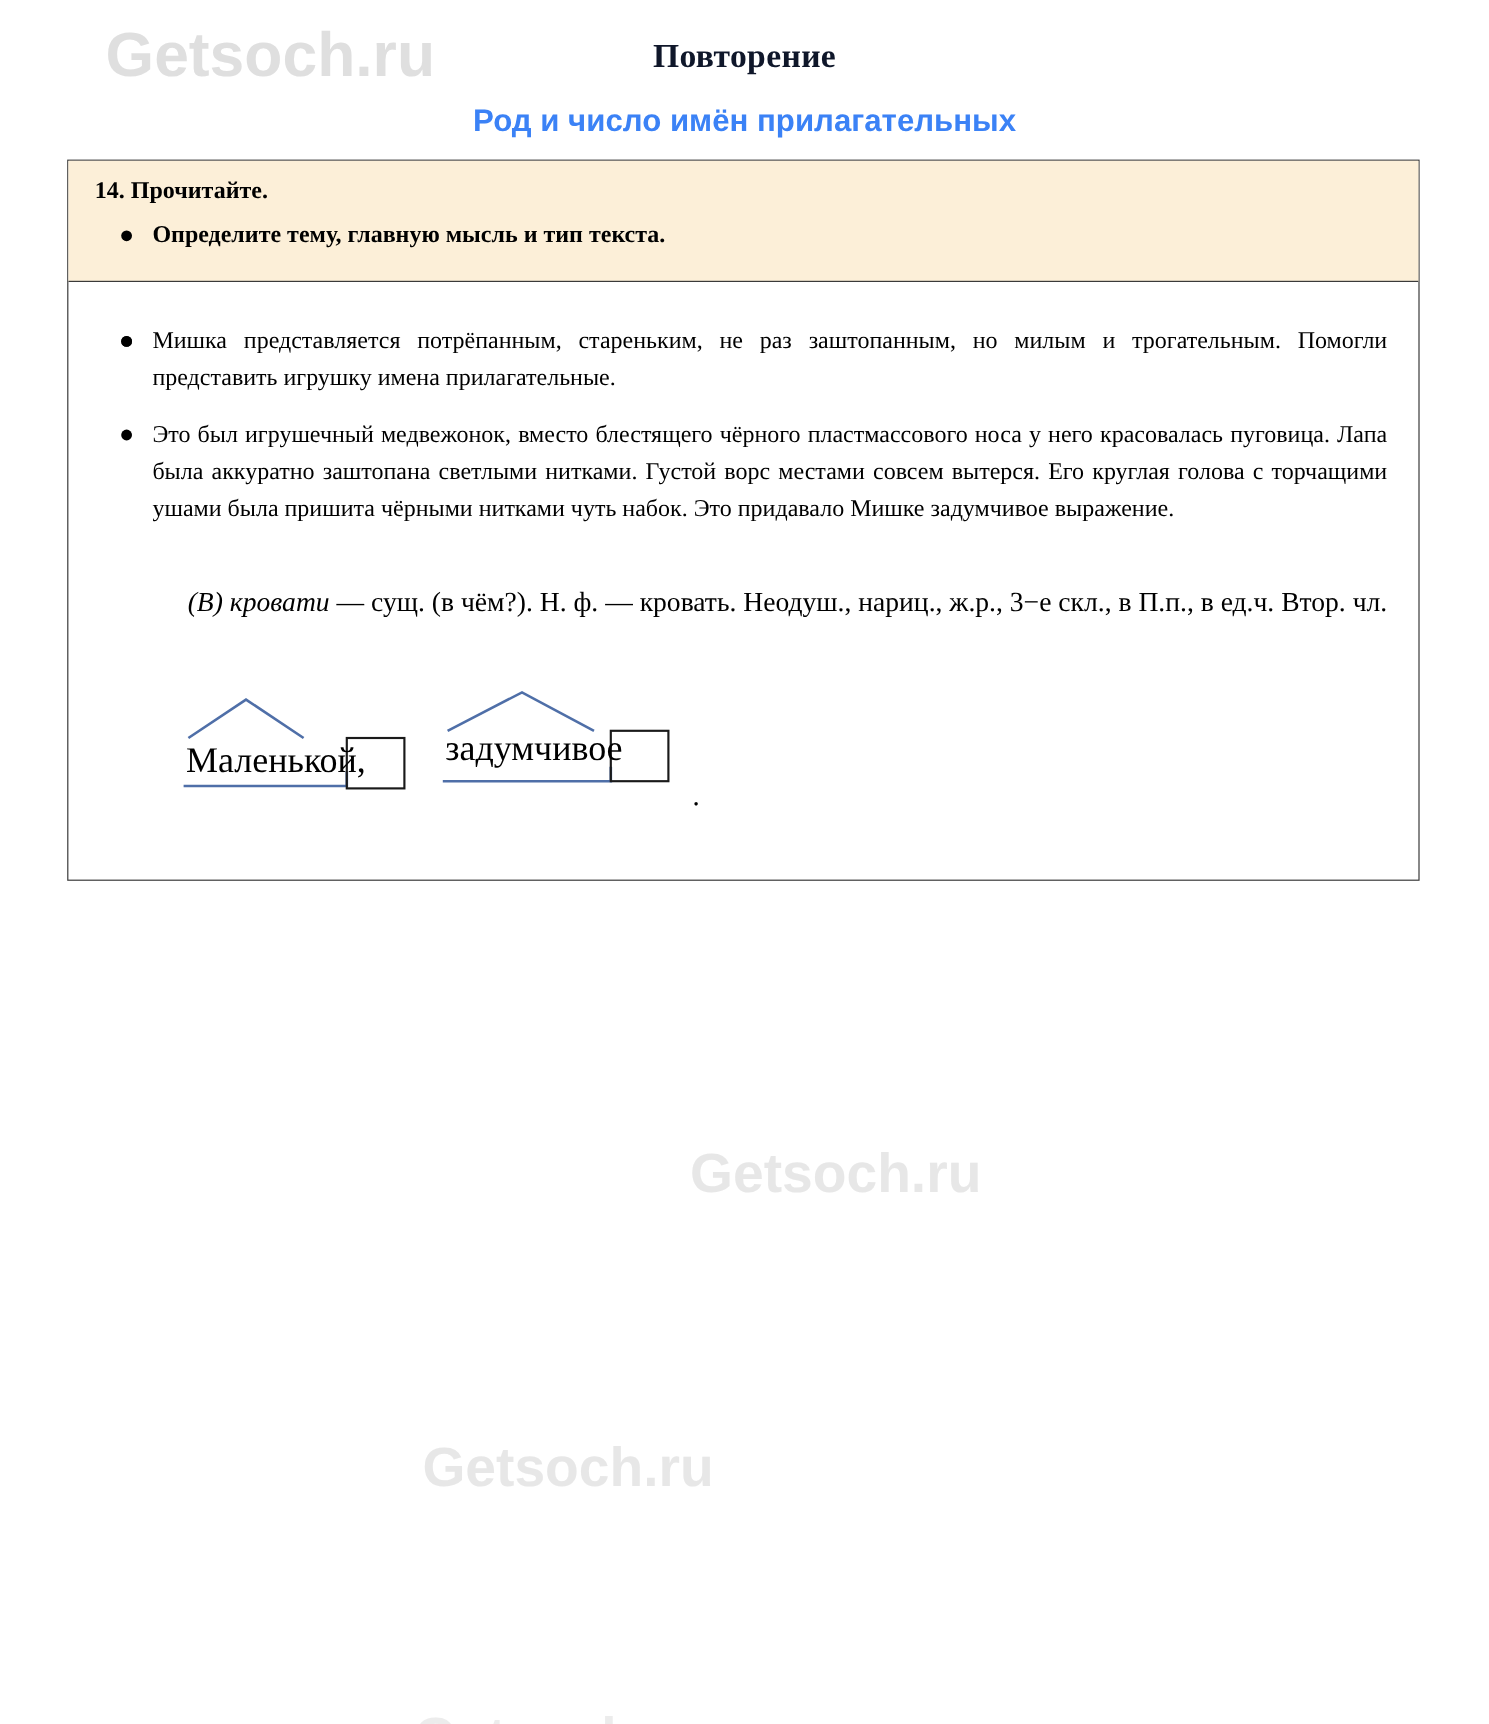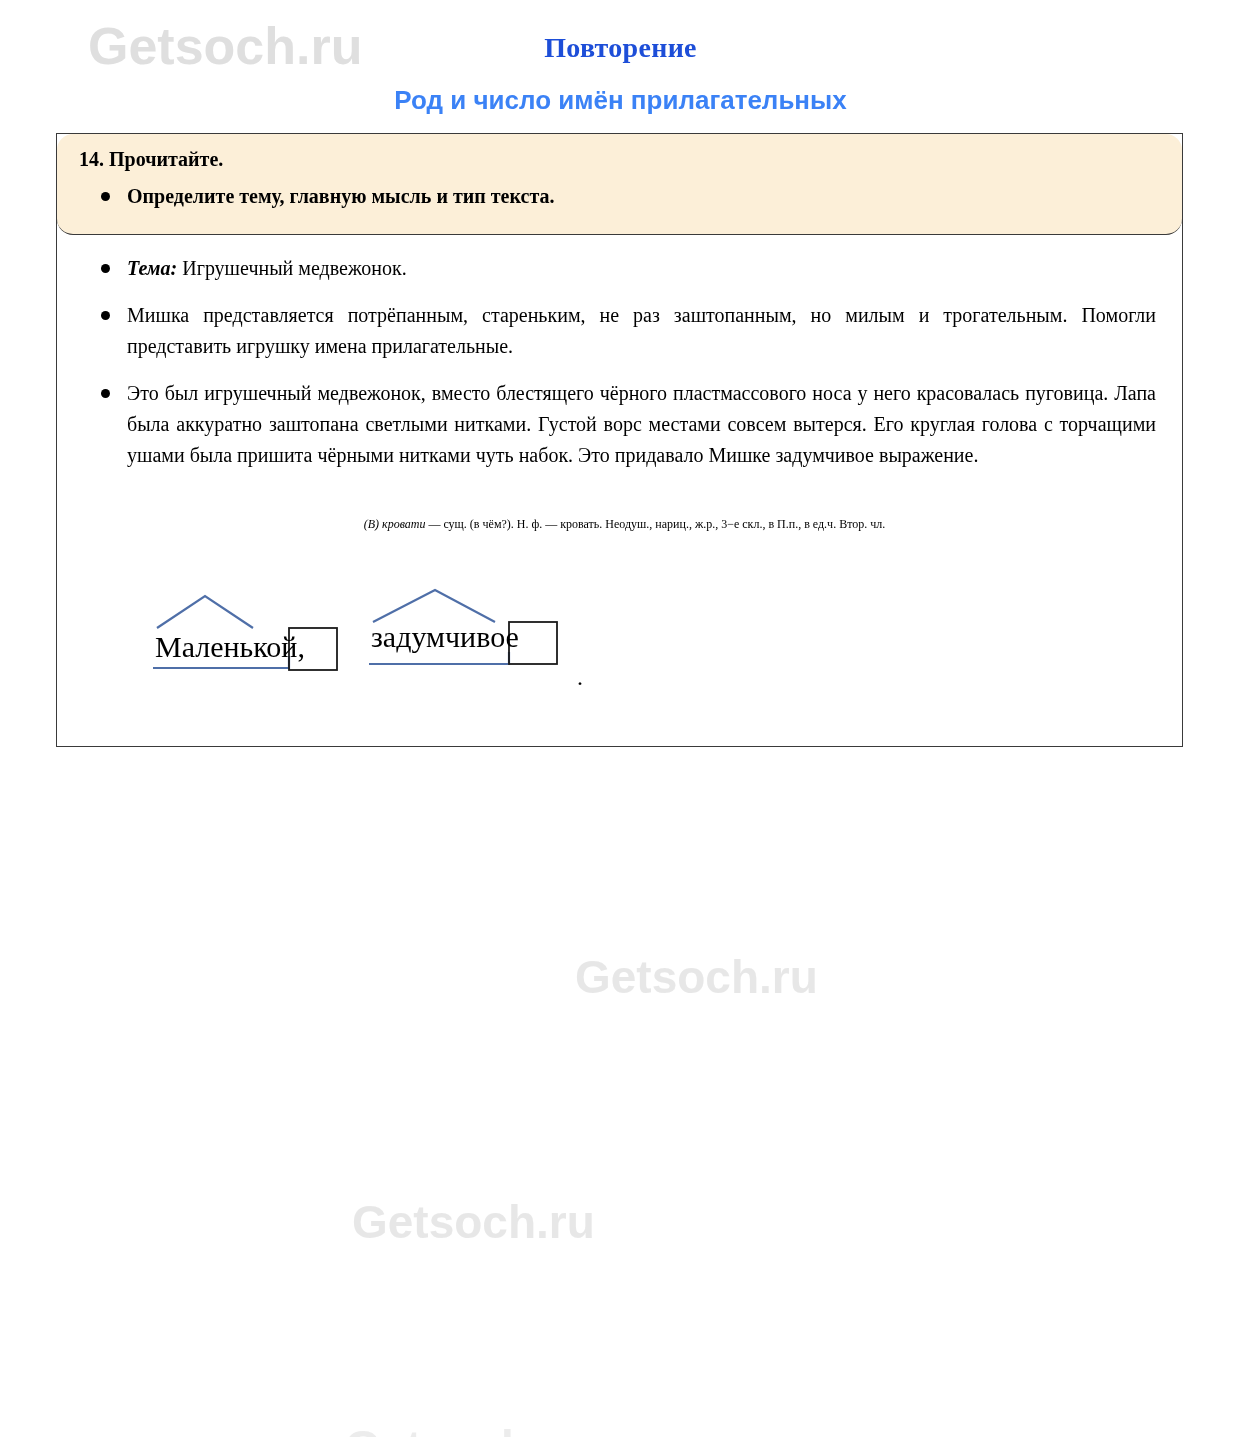--- a/index.html
+++ b/index.html
@@ -37,21 +37,21 @@
 
   
   .title-main {
     position: absolute;
     left: 0; right: 0;
     top: 32px;
     text-align: center;
     font-family: "Liberation Serif", serif;
     font-weight: bold;
     font-size: 28px;
-    color: #1d4ed8;
+    color: #0f172a;
     letter-spacing: .3px;
   }
   .title-sub {
     position: absolute;
     left: 0; right: 0;
     top: 85px;
     text-align: center;
     font-family: Liberation Sans, sans-serif;
     font-weight: bold;
     font-size: 26px;
@@ -67,21 +67,20 @@
     border: 1px solid #3a3a3a;
     box-sizing: border-box;
     background: #ffffff;
   }
 
   .task-box {
     background: #fcefd8;
     border-bottom: 1px solid #3a3a3a;
     padding: 14px 22px 20px 22px;
     box-sizing: border-box;
-    border-radius: 16px;
   }
   .task-num {
     font-weight: bold;
     font-size: 20px;
     margin-bottom: 10px;
   }
   ul.bullets {
     list-style: none;
     margin: 0;
     padding: 0;
@@ -119,24 +118,24 @@
     margin-bottom: 14px;
     text-align: justify;
   }
   .answer .lbl {
     font-style: italic;
     font-weight: bold;
   }
   .ans-line { margin-bottom: 4px; }
 
   .parse {
-    font-size: 12px;
+    font-size: 23px;
     line-height: 1.6;
     margin: 44px 0 0 14px;
-    text-align: center;
+    text-align: right;
   }
   .parse .it { font-style: italic; }
 
   
   .morph-wrap {
     position: relative;
     height: 150px;
     margin-top: 42px;
     margin-left: 16px;
   }
@@ -181,24 +180,20 @@
     <div class="task-num">14. Прочитайте.</div>
     <ul class="bullets">
       <li>Определите тему, главную мысль и тип текста.</li>
     </ul>
   </div>
 
   <div class="answer">
     <ul class="bullets">
 
       <li>
-        <div class="ans-line">
-          <span class="lbl">Тема:</span>
-          <span>Игрушечный медвежонок.</span>
-        </div>
       </li>
 
       <li>Мишка представляется потрёпанным, стареньким, не раз заштопанным, но милым и трогательным. Помогли представить игрушку имена прилагательные.</li>
       <li>Это был игрушечный медвежонок, вместо блестящего чёрного пластмассового носа у него красовалась пуговица. Лапа была аккуратно заштопана светлыми нитками. Густой ворс местами совсем вытерся. Его круглая голова с торчащими ушами была пришита чёрными нитками чуть набок. Это придавало Мишке задумчивое выражение.</li>
     </ul>
 
     <div class="parse">
       <span class="it">(В) кровати</span><span> — сущ. (в чём?). Н. ф. — кровать. Неодуш., нариц., ж.р., 3−е скл., в П.п., в ед.ч. Втор. чл.</span>
     </div>
 

